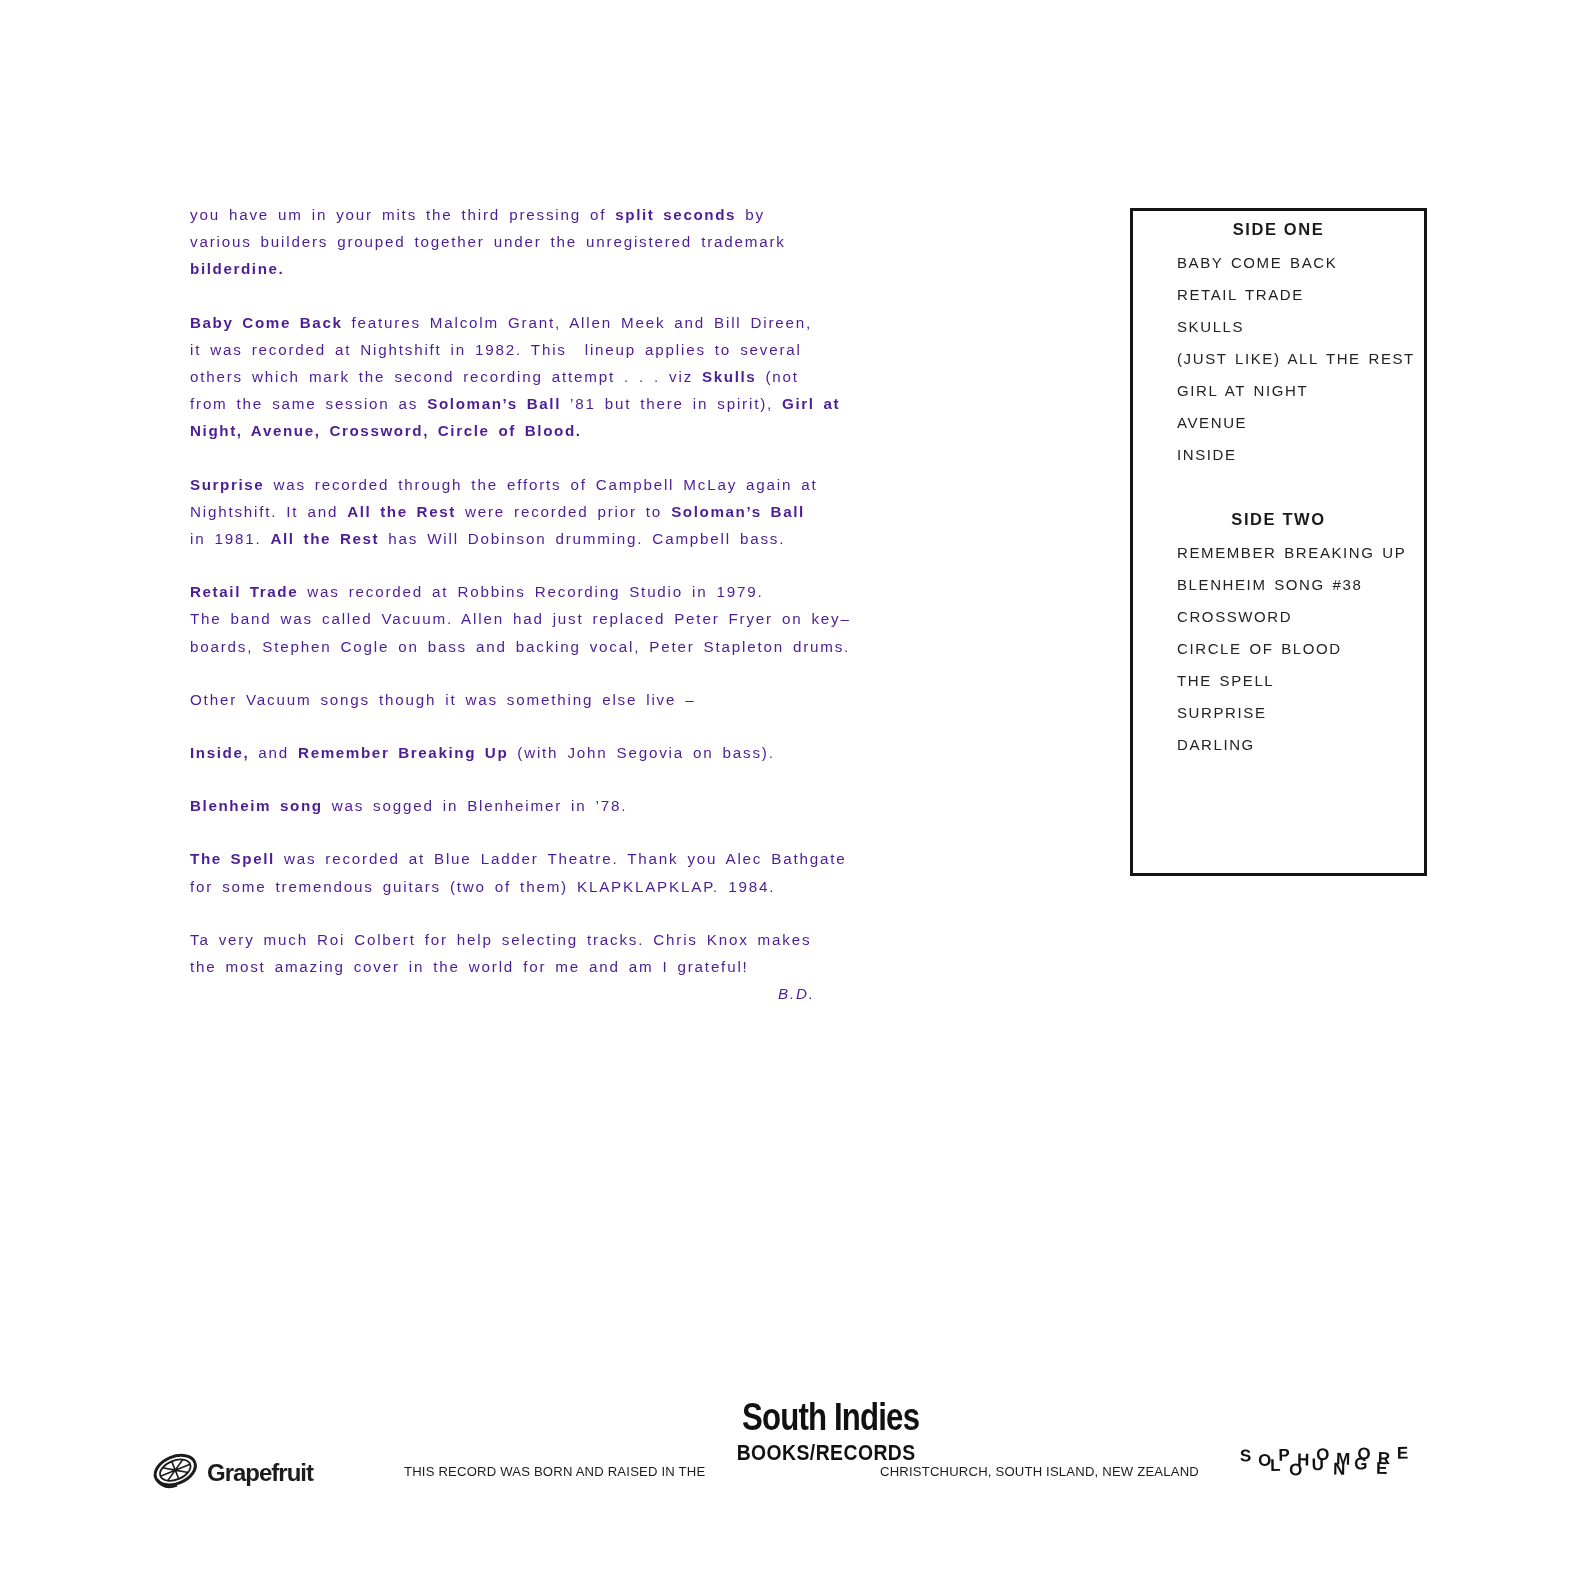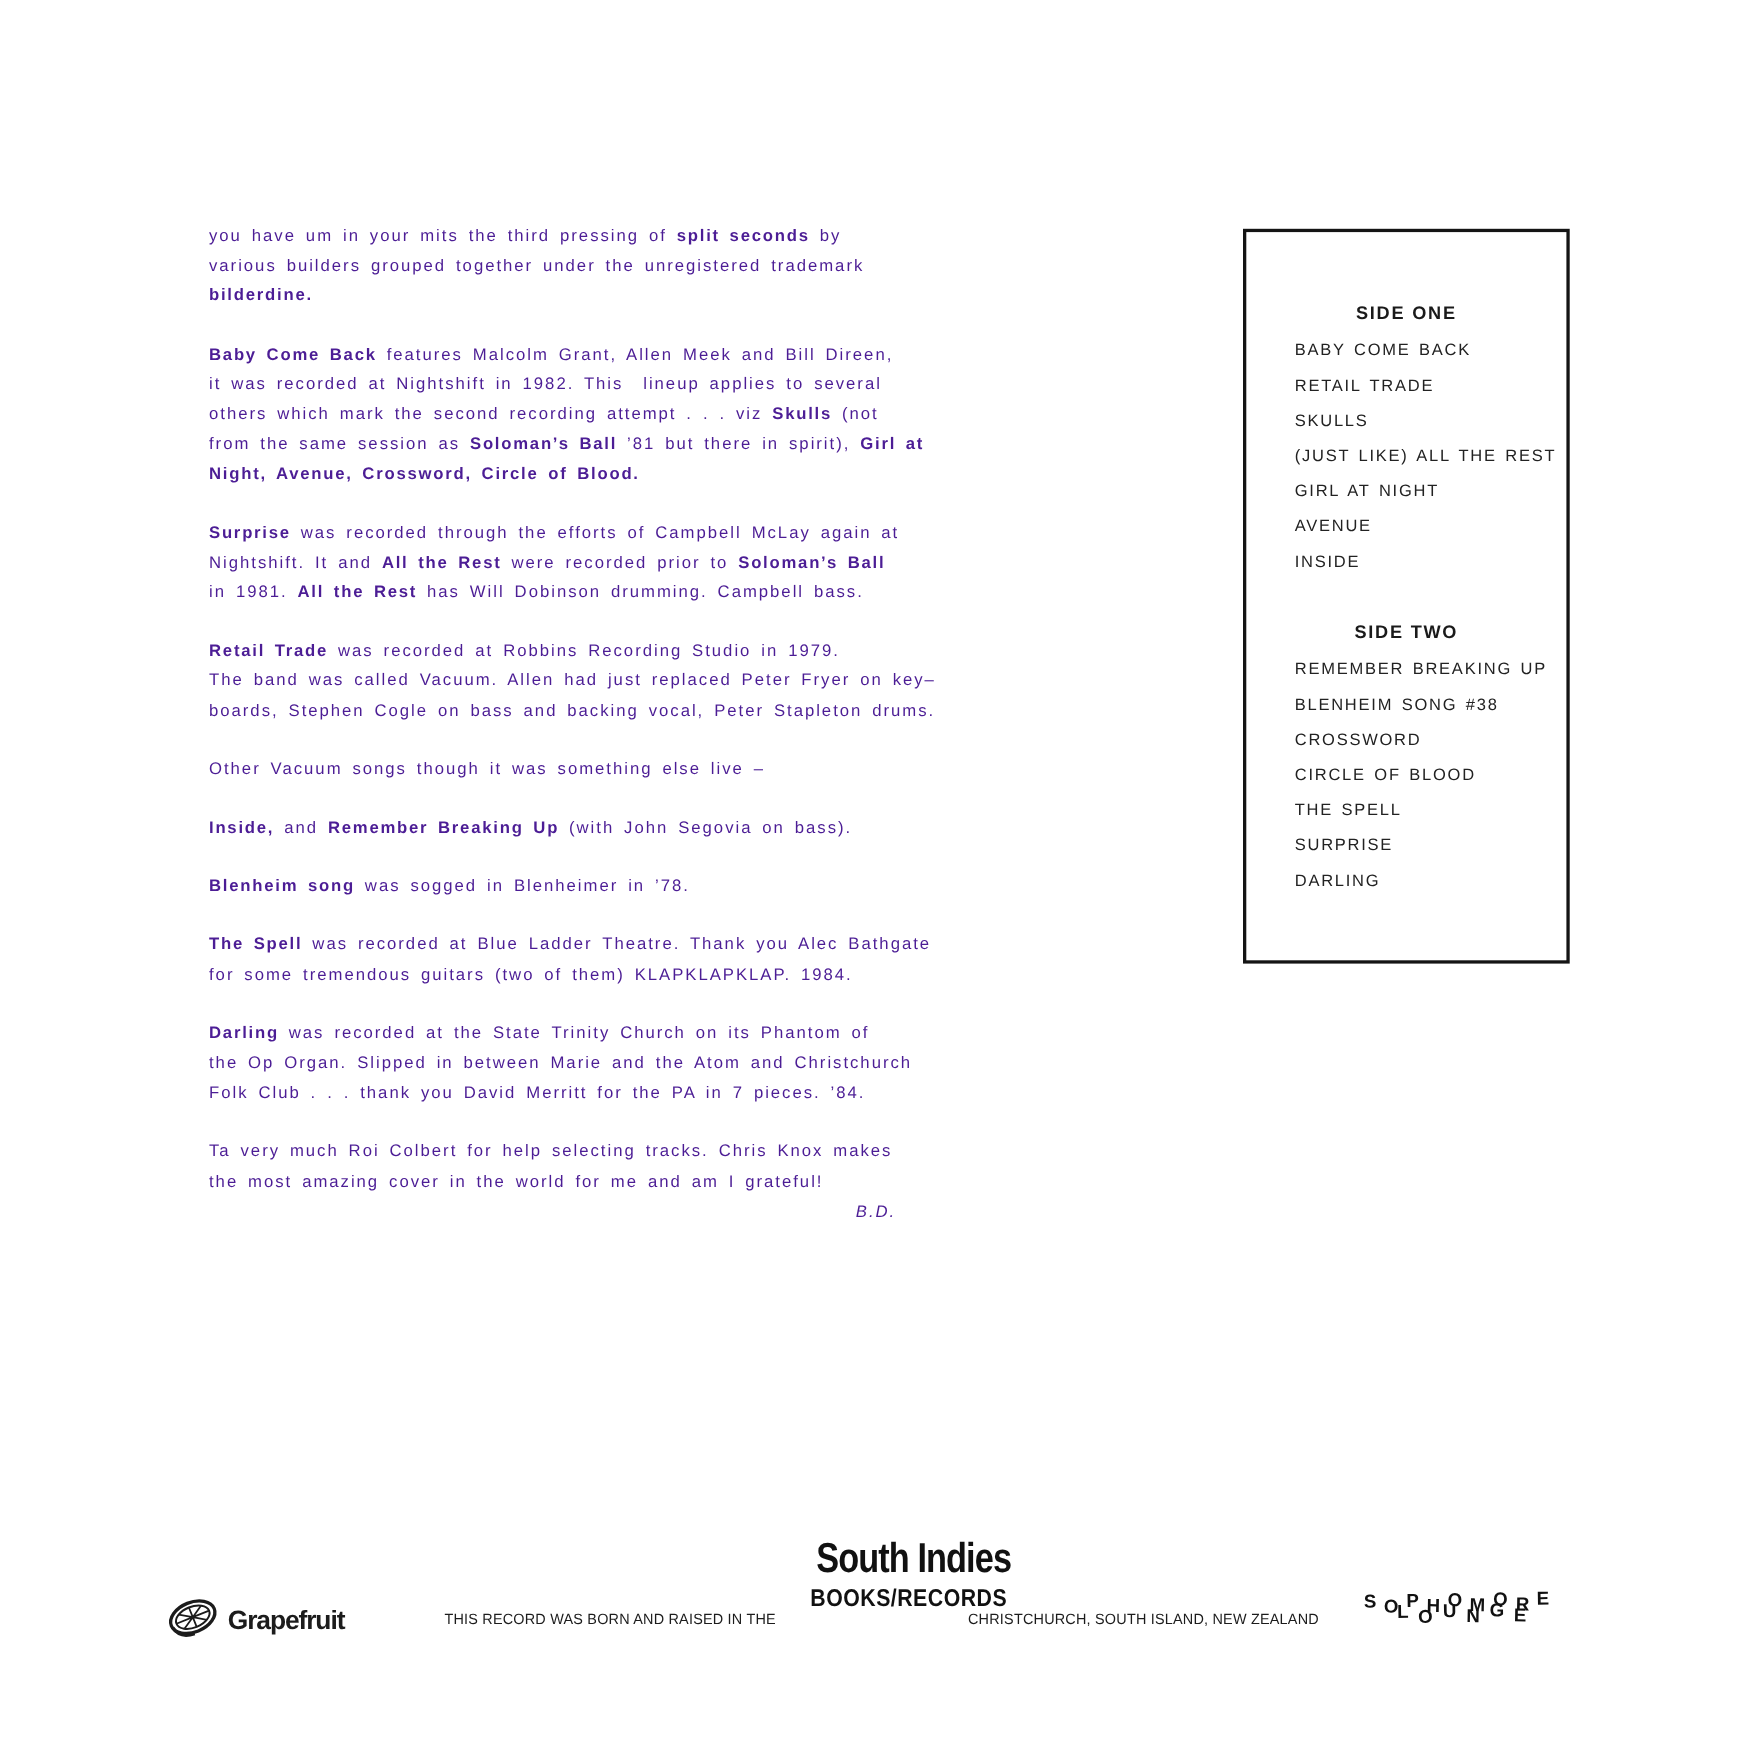--- a/index.html
+++ b/index.html
@@ -21,21 +21,20 @@
   }
   .para{margin:0;white-space:pre-wrap;}
   .para + .para{margin-top:26px;}
   .para.tight{margin-top:0;font-style:italic;}
   .para .b{font-weight:bold;letter-spacing:1.6px;}
 
   
   .track-box{
     position:absolute;left:1130px;top:208px;width:297px;height:668px;
     border:3px solid #141414;box-sizing:border-box;
-    padding-top:56px;
   }
   .side-title{
     text-align:center;font-weight:bold;
     font-size:16.5px;letter-spacing:1.6px;line-height:36px;
     color:#1a1a1a;
   }
   .side-title.two{margin-top:30px;}
   .track-item{
     padding-left:44px;height:32px;line-height:32px;
     font-size:15px;letter-spacing:1.6px;word-spacing:2px;
@@ -101,23 +100,20 @@
 Nightshift. It and </span><span class="b">All the Rest</span><span> were recorded prior to </span><span class="b">Soloman’s Ball</span><span>
 in 1981. </span><span class="b">All the Rest</span><span> has Will Dobinson drumming. Campbell bass.</span></p>
       <p class="para"><span class="b">Retail Trade</span><span> was recorded at Robbins Recording Studio in 1979.
 The band was called Vacuum. Allen had just replaced Peter Fryer on key–
 boards, Stephen Cogle on bass and backing vocal, Peter Stapleton drums.</span></p>
       <p class="para"><span>Other Vacuum songs though it was something else live –</span></p>
       <p class="para"><span class="b">Inside,</span><span> and </span><span class="b">Remember Breaking Up</span><span> (with John Segovia on bass).</span></p>
       <p class="para"><span class="b">Blenheim song</span><span> was sogged in Blenheimer in ’78.</span></p>
       <p class="para"><span class="b">The Spell</span><span> was recorded at Blue Ladder Theatre. Thank you Alec Bathgate
 for some tremendous guitars (two of them) KLAPKLAPKLAP. 1984.</span></p>
-      <p class="para"><span class="b">Darling</span><span> was recorded at the State Trinity Church on its Phantom of
-the Op Organ. Slipped in between Marie and the Atom and Christchurch
-Folk Club . . . thank you David Merritt for the PA in 7 pieces. ’84.</span></p>
       <p class="para"><span>Ta very much Roi Colbert for help selecting tracks. Chris Knox makes
 the most amazing cover in the world for me and am I grateful!</span></p>
       <p class="para tight" style="padding-left: 588px;"><span>B.D.</span></p>
     </div>
 
   <div class="track-box">
     <div class="side-title one">SIDE ONE</div>
     <div>
         <div class="track-item">BABY COME BACK</div>
         <div class="track-item">RETAIL TRADE</div>

